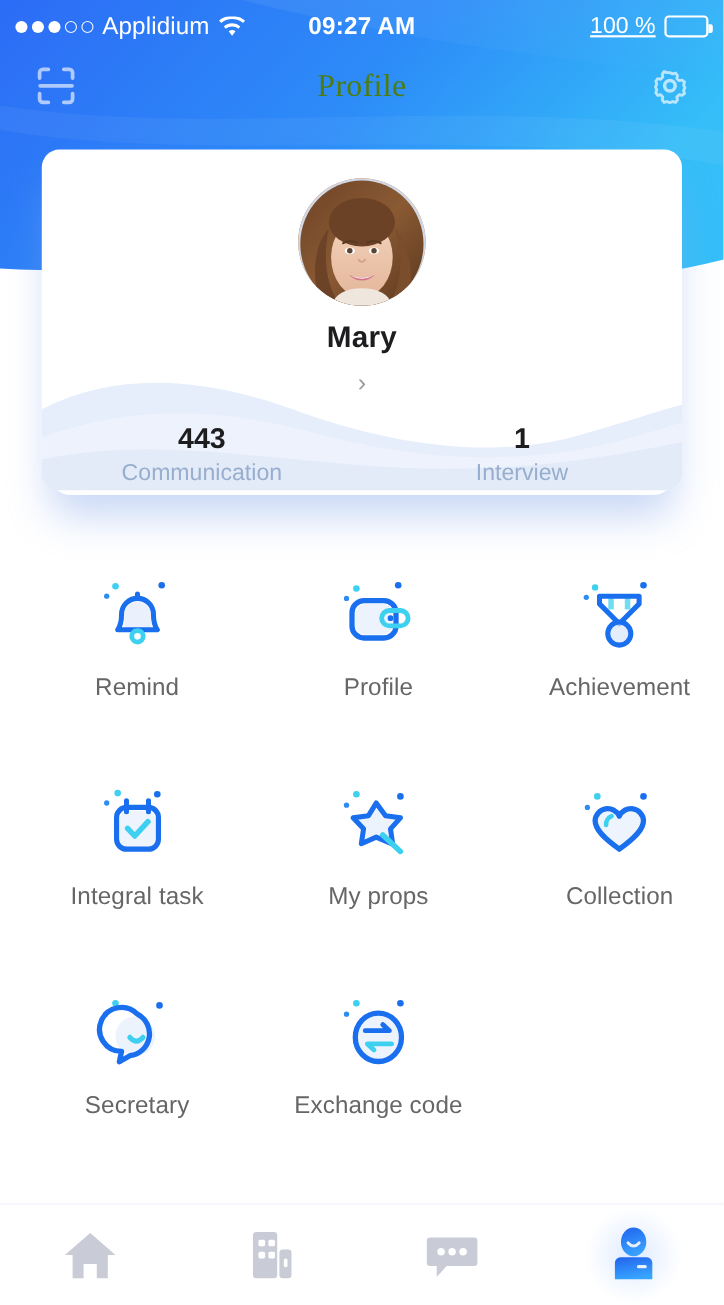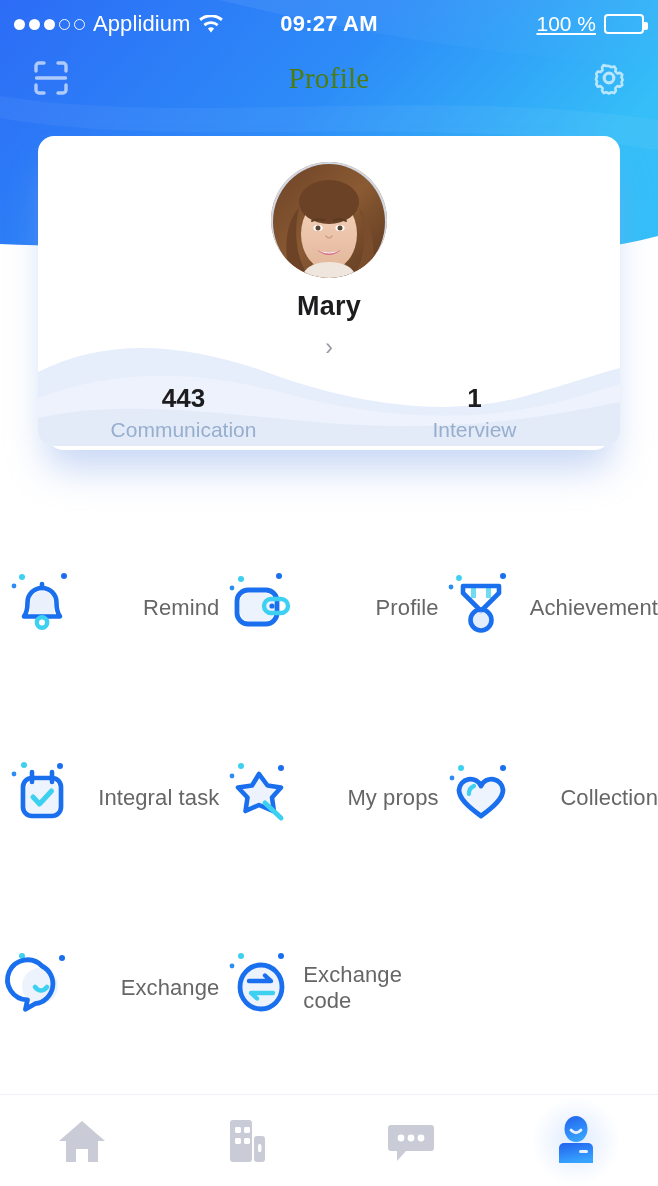--- a/index.html
+++ b/index.html
@@ -99,22 +99,23 @@
   .stat .val { font-size: 26px; font-weight:700; color:#1d1d1f; line-height:1.15; }
   .stat .lbl { font-size: 21px; color:#97aece; margin-top:4px; }
 
   
   .grid {
     position:absolute; left: 0; top: 498px; width: 658px;
     display:flex; flex-wrap: wrap;
   }
   .cell {
     width: 33.3333%; height: 190px;
-    display:flex; flex-direction:row; align-items:center; justify-content:space-between;
+    display:flex; flex-direction:column; align-items:center; justify-content:flex-start;
     padding-top: 18px;
+    padding-left: 30px;
   }
   .cell .ico { width: 84px; height: 84px; display:flex; align-items:center; justify-content:center; }
   .cell .ico svg { display:block; }
   .cell .cap { margin-top: 12px; font-size: 22px; color:#666668; letter-spacing:.1px; }
 
   
   .tabbar {
     position:absolute; left:0; bottom:0; width:658px; height: 92px;
     background:#fff; border-top: 1px solid #eef1f7;
     display:flex; align-items:center; z-index: 6;
@@ -364,21 +365,21 @@
       <span class="ico">
         <svg width="84" height="84" viewBox="0 0 84 84" xmlns="http://www.w3.org/2000/svg">
           <circle cx="22" cy="16" r="3" fill="#3ED0F0"></circle>
             <circle cx="13" cy="26" r="2.4" fill="#2C8CF0"></circle>
             <circle cx="62" cy="18" r="3" fill="#1A6FEE"></circle>
           <circle cx="40" cy="46" r="18" fill="#E6EFFC" opacity=".75"></circle>
           <path d="M42 26 a20 20 0 1 0-14.5 33.8 l-2 9.5 9.6-5.6 A20 20 0 0 0 42 26 Z" fill="none" stroke="#1A6FEE" stroke-width="4.8" stroke-linejoin="round"></path>
           <path d="M35 47 q6 7 12 0" fill="none" stroke="#3ED0F0" stroke-width="4.6" stroke-linecap="round"></path>
         </svg>
       </span>
-      <span class="cap">Exchange</span>
+      <span class="cap">Secretary</span>
     </div>
 
     <div class="cell">
       <span class="ico">
         <svg width="84" height="84" viewBox="0 0 84 84" xmlns="http://www.w3.org/2000/svg">
           <circle cx="22" cy="16" r="3" fill="#3ED0F0"></circle>
             <circle cx="13" cy="26" r="2.4" fill="#2C8CF0"></circle>
             <circle cx="62" cy="16" r="3" fill="#1A6FEE"></circle>
           <ellipse cx="42" cy="47" rx="21" ry="22" fill="#EDF3FD"></ellipse>
           <ellipse cx="42" cy="47" rx="21" ry="22" fill="none" stroke="#1A6FEE" stroke-width="4.8"></ellipse>

